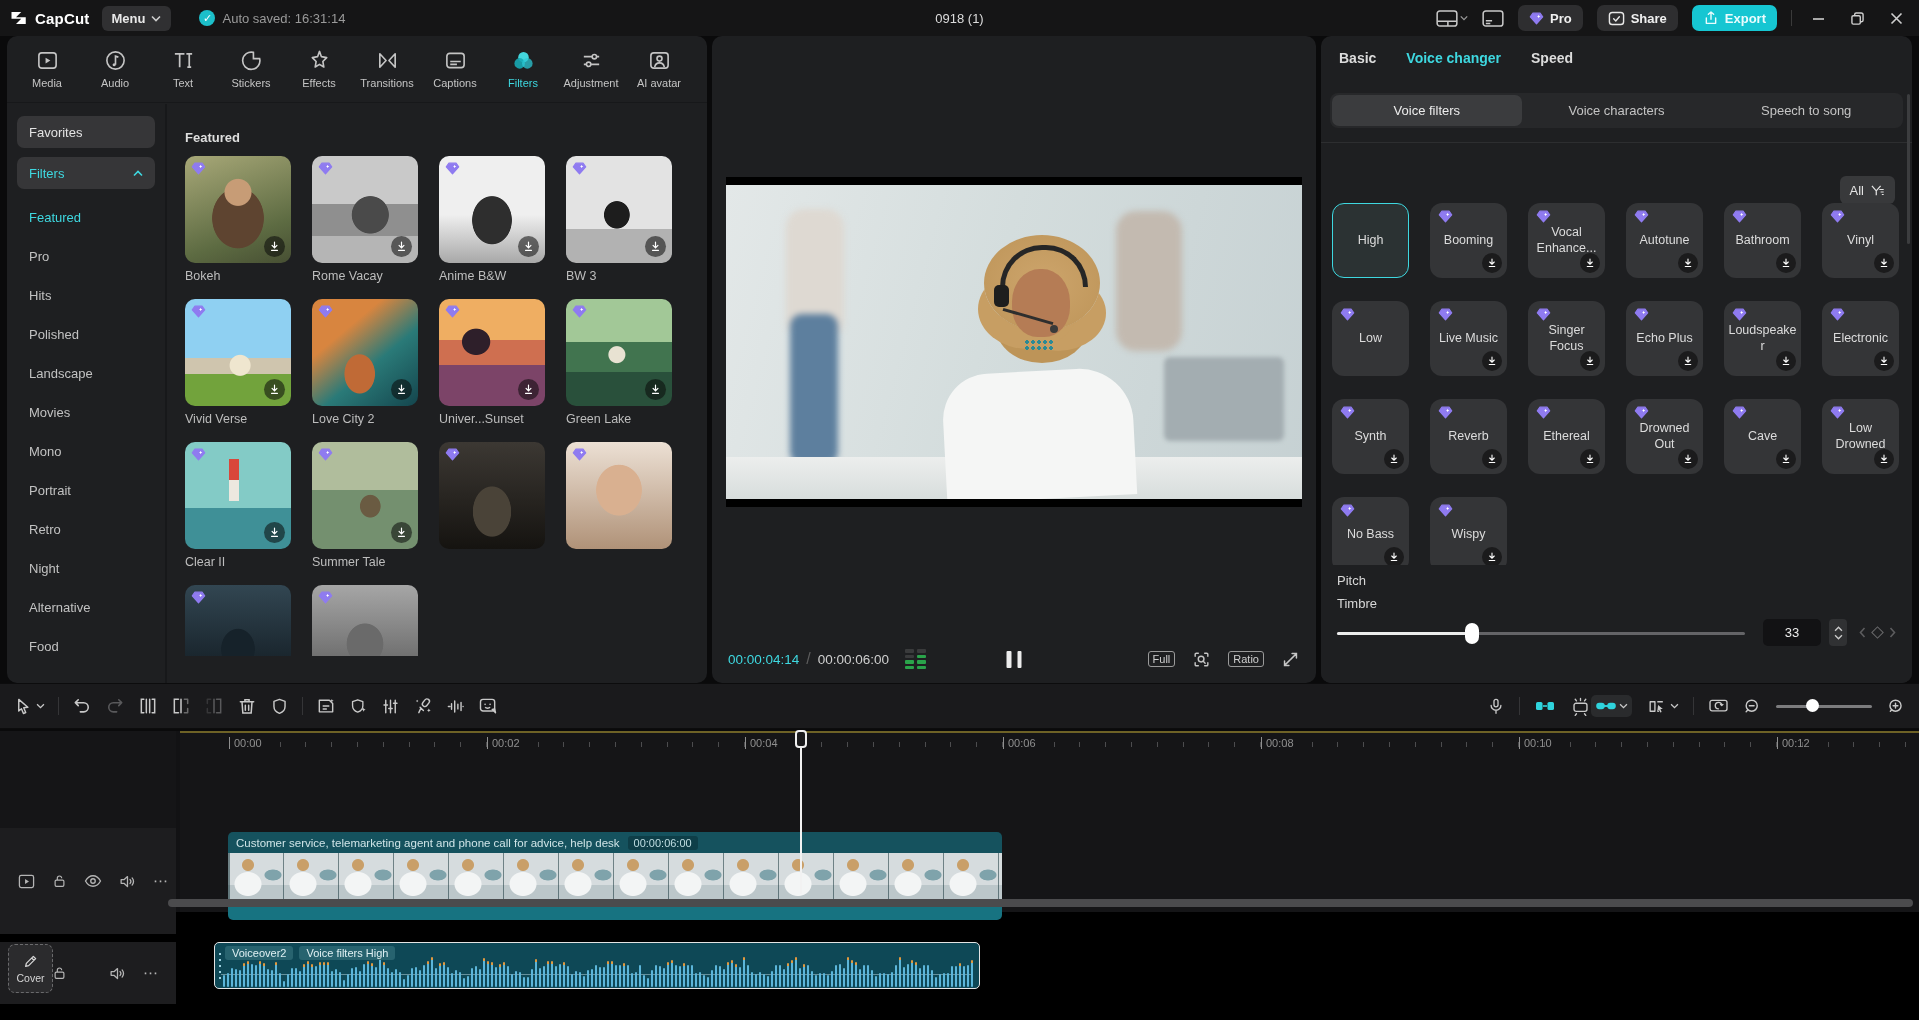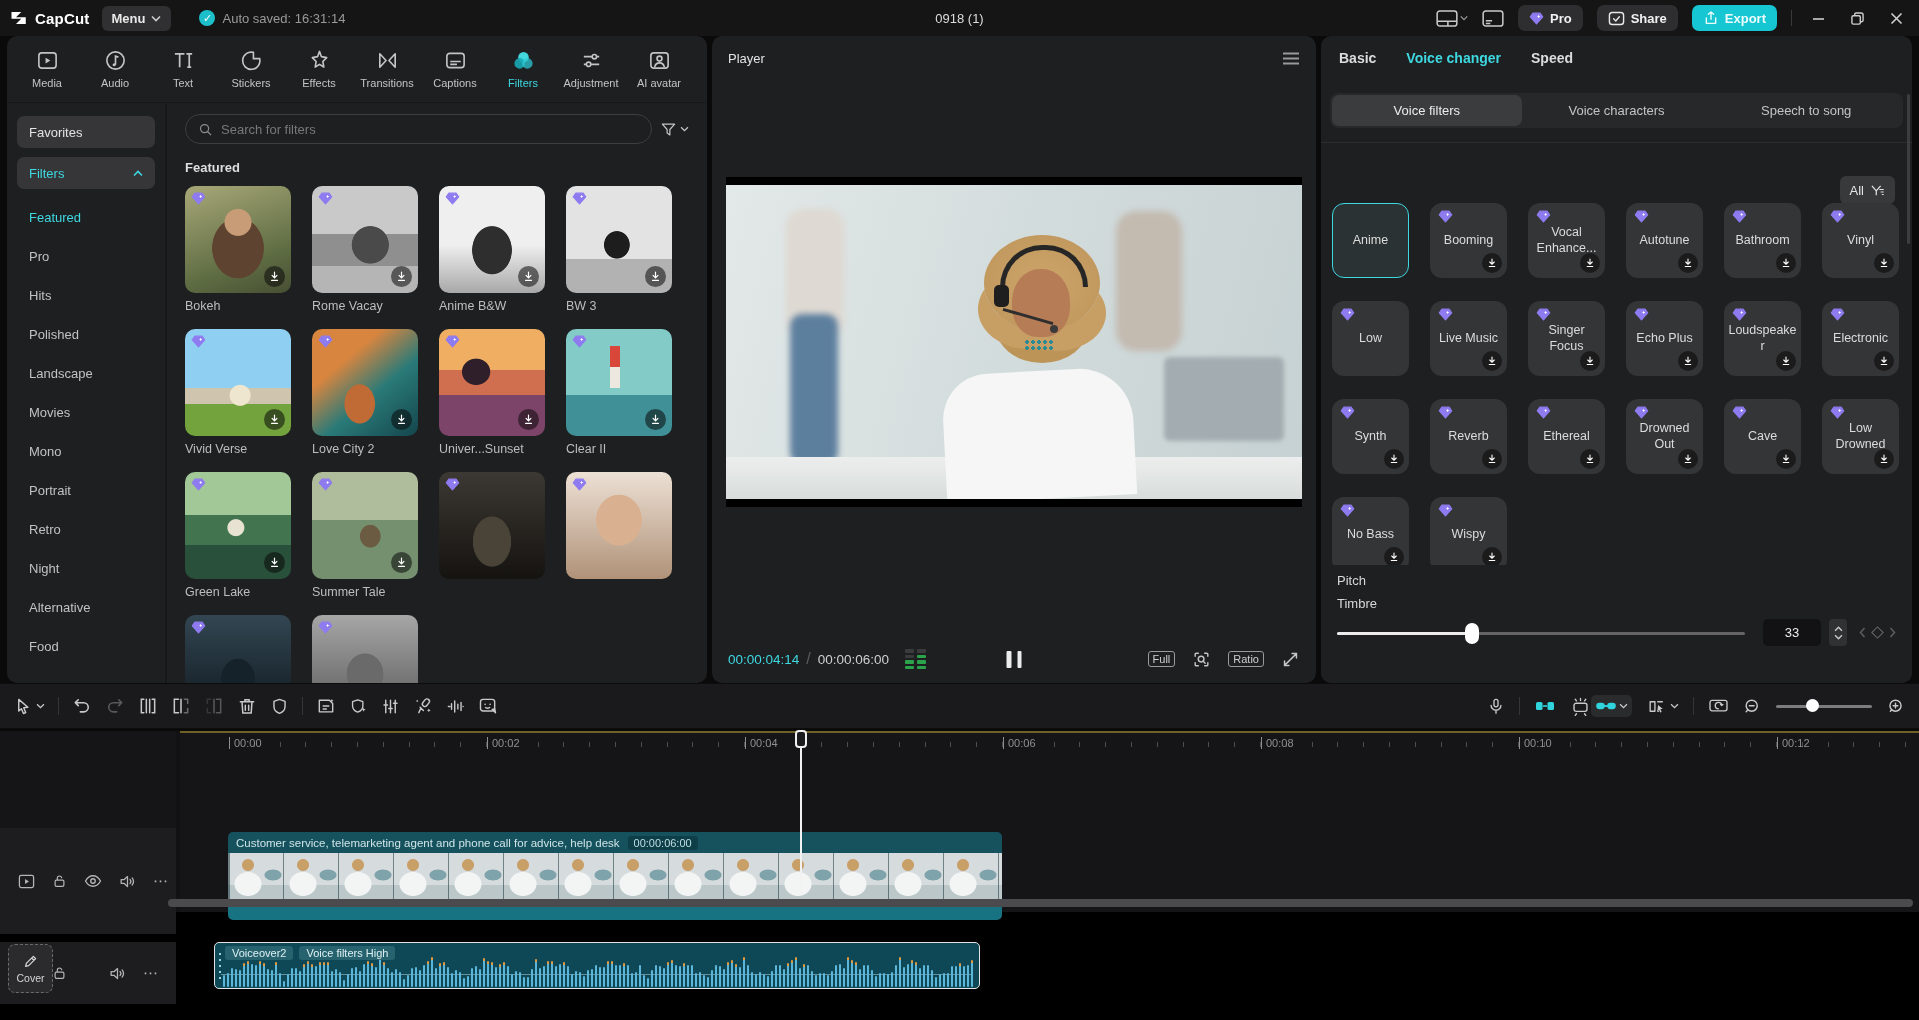--- a/index.html
+++ b/index.html
@@ -369,37 +369,20 @@
 
               <div class="cat">Night</div>
 
               <div class="cat">Alternative</div>
 
               <div class="cat">Food</div>
             </div>
         </aside>
 
         <div class="filter-content">
-          <div class="search-row">
-            <div class="search-box">
-              <svg width="15" height="15" viewBox="0 0 24 24" fill="none" stroke="#8a8a8a" stroke-width="2">
-                  <circle cx="10.5" cy="10.5" r="6.5"></circle>
-                  <path d="M15.5 15.5 L21 21"></path>
-                </svg>
-              <input type="text" placeholder="Search for filters" style="">
-            </div>
-            <span class="funnel-btn">
-              <svg width="17" height="15" viewBox="0 0 24 22" fill="none" stroke="#c4c4c4" stroke-width="1.8" stroke-linejoin="round">
-                  <path d="M3 3 h18 l-7 8 v8 l-4 -3 v-5 Z"></path>
-                </svg>
-              <svg width="9" height="6" viewBox="0 0 10 7">
-                  <path d="M1 1.5 L5 5.5 L9 1.5" stroke="#c4c4c4" stroke-width="1.5" fill="none"></path>
-                </svg>
-            </span>
-          </div>
           <div class="sec-title">Featured</div>
           <div class="fgrid">
 
 
               <div class="fcard">
                 <div class="thumb thumb-bokeh">
                   <svg class="gem" viewBox="0 0 24 21">
                     <polygon points="6,2 18,2 22,8 12,19 2,8" fill="#8f7bf0" stroke="#8f7bf0" stroke-width="2" stroke-linejoin="round"></polygon>
                     <path d="M15.5 4.5 l.9 1.8 1.8.9 -1.8.9 -.9 1.8 -.9 -1.8 -1.8 -.9 1.8 -.9 Z" fill="#fff"></path>
                   </svg>
@@ -497,47 +480,47 @@
                     <svg width="13" height="13" viewBox="0 0 24 24" fill="none" stroke="#fff" stroke-width="2.2" stroke-linecap="round">
                       <path d="M12 4 v9.5 M7.5 10 l4.5 4.5 4.5 -4.5 M6.5 19 h11"></path>
                     </svg>
                   </span>
                 </div>
                 <div class="fname">Univer...Sunset</div>
               </div>
 
 
               <div class="fcard">
+                <div class="thumb thumb-lake">
+                  <svg class="gem" viewBox="0 0 24 21">
+                    <polygon points="6,2 18,2 22,8 12,19 2,8" fill="#8f7bf0" stroke="#8f7bf0" stroke-width="2" stroke-linejoin="round"></polygon>
+                    <path d="M15.5 4.5 l.9 1.8 1.8.9 -1.8.9 -.9 1.8 -.9 -1.8 -1.8 -.9 1.8 -.9 Z" fill="#fff"></path>
+                  </svg>
+                  <span class="dlc">
+                    <svg width="13" height="13" viewBox="0 0 24 24" fill="none" stroke="#fff" stroke-width="2.2" stroke-linecap="round">
+                      <path d="M12 4 v9.5 M7.5 10 l4.5 4.5 4.5 -4.5 M6.5 19 h11"></path>
+                    </svg>
+                  </span>
+                </div>
+                <div class="fname">Green Lake</div>
+              </div>
+
+              <div class="fcard">
                 <div class="thumb thumb-clear">
                   <svg class="gem" viewBox="0 0 24 21">
                     <polygon points="6,2 18,2 22,8 12,19 2,8" fill="#8f7bf0" stroke="#8f7bf0" stroke-width="2" stroke-linejoin="round"></polygon>
                     <path d="M15.5 4.5 l.9 1.8 1.8.9 -1.8.9 -.9 1.8 -.9 -1.8 -1.8 -.9 1.8 -.9 Z" fill="#fff"></path>
                   </svg>
                   <span class="dlc">
                     <svg width="13" height="13" viewBox="0 0 24 24" fill="none" stroke="#fff" stroke-width="2.2" stroke-linecap="round">
                       <path d="M12 4 v9.5 M7.5 10 l4.5 4.5 4.5 -4.5 M6.5 19 h11"></path>
                     </svg>
                   </span>
                 </div>
                 <div class="fname">Clear II</div>
-              </div>
-
-              <div class="fcard">
-                <div class="thumb thumb-lake">
-                  <svg class="gem" viewBox="0 0 24 21">
-                    <polygon points="6,2 18,2 22,8 12,19 2,8" fill="#8f7bf0" stroke="#8f7bf0" stroke-width="2" stroke-linejoin="round"></polygon>
-                    <path d="M15.5 4.5 l.9 1.8 1.8.9 -1.8.9 -.9 1.8 -.9 -1.8 -1.8 -.9 1.8 -.9 Z" fill="#fff"></path>
-                  </svg>
-                  <span class="dlc">
-                    <svg width="13" height="13" viewBox="0 0 24 24" fill="none" stroke="#fff" stroke-width="2.2" stroke-linecap="round">
-                      <path d="M12 4 v9.5 M7.5 10 l4.5 4.5 4.5 -4.5 M6.5 19 h11"></path>
-                    </svg>
-                  </span>
-                </div>
-                <div class="fname">Green Lake</div>
               </div>
 
               <div class="fcard">
                 <div class="thumb thumb-summer">
                   <svg class="gem" viewBox="0 0 24 21">
                     <polygon points="6,2 18,2 22,8 12,19 2,8" fill="#8f7bf0" stroke="#8f7bf0" stroke-width="2" stroke-linejoin="round"></polygon>
                     <path d="M15.5 4.5 l.9 1.8 1.8.9 -1.8.9 -.9 1.8 -.9 -1.8 -1.8 -.9 1.8 -.9 Z" fill="#fff"></path>
                   </svg>
                   <span class="dlc">
                     <svg width="13" height="13" viewBox="0 0 24 24" fill="none" stroke="#fff" stroke-width="2.2" stroke-linecap="round">
@@ -590,28 +573,20 @@
 
                 </div>
                 <div class="fname"></div>
               </div>
             </div>
         </div>
       </div>
     </section>
 
     <section class="panel player-panel">
-      <div class="pl-head">
-        <span>Player</span>
-        <span class="burger">
-          <svg width="18" height="13" viewBox="0 0 18 13">
-              <path d="M1 1.5 h16 M1 6.5 h16 M1 11.5 h16" stroke="#9a9a9a" stroke-width="2"></path>
-            </svg>
-        </span>
-      </div>
       <div class="stage">
         <div class="frame">
           <div class="bgp1 blur">
               <span class="jeans"></span>
             </div>
           <div class="bgp2 blur"></div>
           <div class="monitor"></div>
           <div class="desk"></div>
           <div class="plant"></div>
           <div class="woman">
@@ -687,21 +662,21 @@
         <svg width="15" height="13" viewBox="0 0 24 21" fill="none" stroke="#e3e3e3" stroke-width="2">
             <path d="M3 3 l7 8 v7 M10 11 L17 3" stroke-linejoin="round"></path>
             <path d="M15 9 h7 M17 13 h5 M19 17 h3" stroke-width="1.7"></path>
           </svg>
       </div>
       <div class="vgrid-wrap">
         <div class="vgrid">
 
             <div class="vcard selected">
 
-              <span class="vname">Anime</span>
+              <span class="vname">High</span>
 
             </div>
 
             <div class="vcard">
               <svg class="gem" viewBox="0 0 24 21" width="14" height="12">
                 <polygon points="6,2 18,2 22,8 12,19 2,8" fill="#8f7bf0" stroke="#8f7bf0" stroke-width="2" stroke-linejoin="round"></polygon>
                 <path d="M15.5 4.5 l.9 1.8 1.8.9 -1.8.9 -.9 1.8 -.9 -1.8 -1.8 -.9 1.8 -.9 Z" fill="#fff"></path>
               </svg>
               <span class="vname">Booming</span>
               <span class="dlc">

